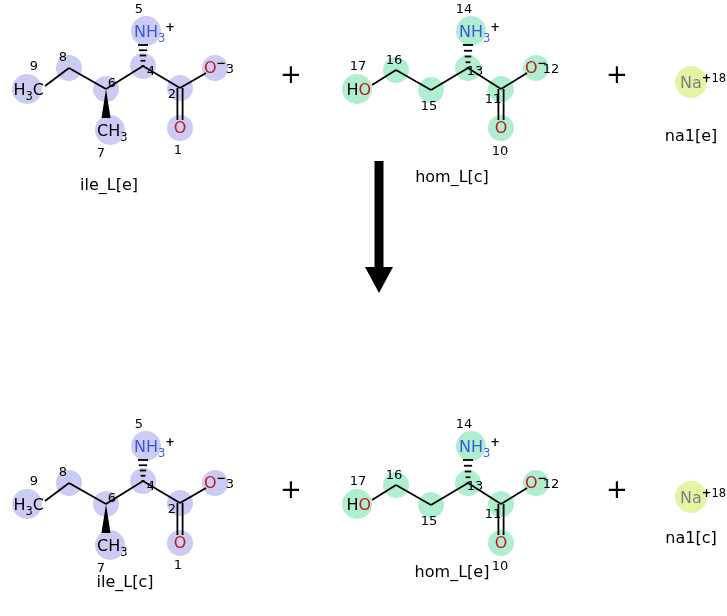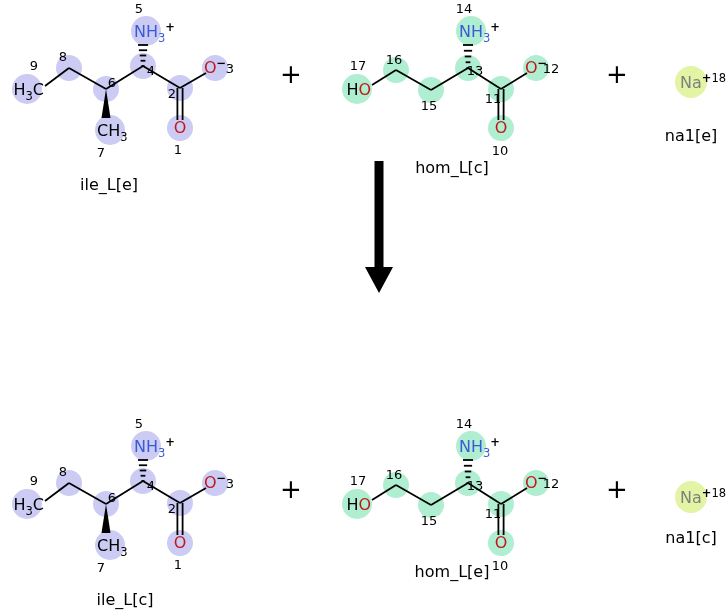--- a/index.html
+++ b/index.html
@@ -183,24 +183,24 @@
         <text x="170" y="155" text-anchor="middle" font-size="13" fill="#000000">10</text>
       </g>
       <g transform="translate(660,415)">
         <circle cx="31" cy="82" r="16" fill="#e3f4a4"></circle>
         <text x="20" y="88" text-anchor="start" font-size="16"><tspan dy="0" font-size="16" fill="#808080">Na</tspan><tspan dy="-6.5" font-size="11.52" fill="#000000" font-weight="bold">+</tspan><tspan dy="0" font-size="11.52" fill="#000000">18</tspan></text>
       </g>
       <polygon points="374.5,161 383.5,161 383.5,267 393,267 379,293 365,267 374.5,267" fill="#000000"></polygon>
     </svg>
 
   <div class="mol-label" style="left:109px;top:175px">ile_L[e]</div>
-  <div class="mol-label" style="left:452px;top:158px">hom_L[c]</div>
+  <div class="mol-label" style="left:452px;top:167px">hom_L[c]</div>
   <div class="mol-label" style="left:691px;top:126px">na1[e]</div>
 
-  <div class="mol-label" style="left:125px;top:590px">ile_L[c]</div>
+  <div class="mol-label" style="left:125px;top:572px">ile_L[c]</div>
   <div class="mol-label" style="left:452px;top:562px">hom_L[e]</div>
   <div class="mol-label" style="left:691px;top:528px">na1[c]</div>
 
   <div class="plus" style="left:291px;top:74px">+</div>
   <div class="plus" style="left:617px;top:74px">+</div>
   <div class="plus" style="left:291px;top:489px">+</div>
   <div class="plus" style="left:617px;top:489px">+</div>
 
 </div>
 

